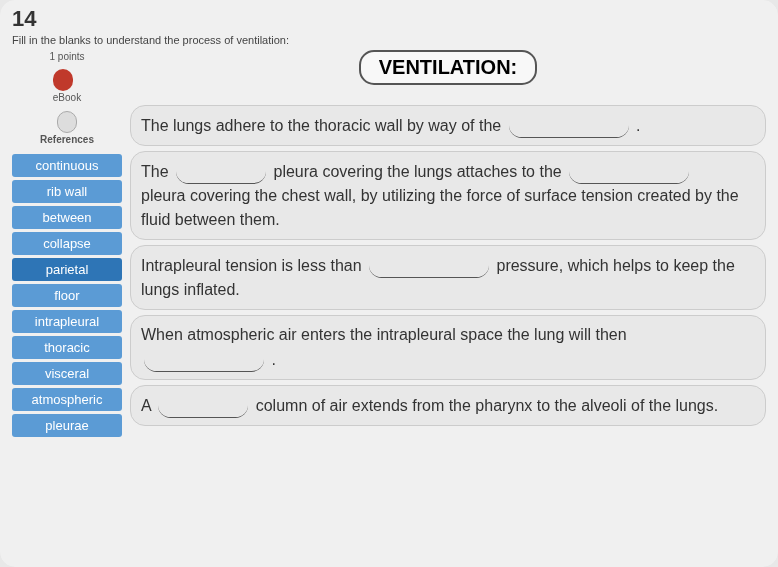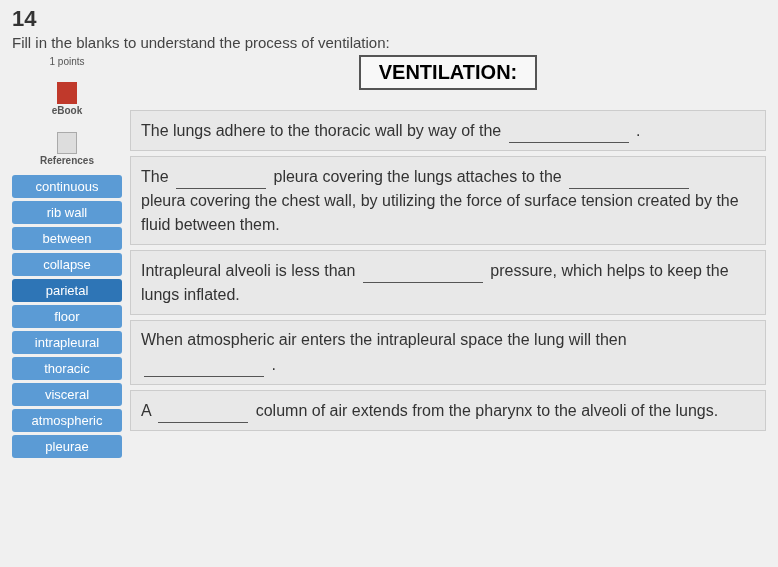--- a/index.html
+++ b/index.html
@@ -1,15 +1,15 @@
 <!DOCTYPE html>
 <html><head>
   <meta charset="utf-8">
   <style>
-    * { box-sizing: border-box; margin: 0; padding: 0; }
+    * { box-sizing: border-box; margin: 0; padding: 0; border-radius: 15px; }
     body {
       font-family: Arial, sans-serif;
       background: #e8e8e8;
       width: 778px;
       height: 567px;
       overflow: hidden;
       display: flex;
       flex-direction: column;
     }
     .page-container {
@@ -26,46 +26,44 @@
       padding: 8px 12px 4px 12px;
       gap: 8px;
     }
     .page-number {
       font-size: 22px;
       font-weight: bold;
       color: #333;
       line-height: 1;
     }
     .instruction {
-      font-size: 15px;
+      font-size: 11px;
       color: #444;
       margin-top: 4px;
     }
     .main-area {
       display: flex;
       flex: 1;
       padding: 0 12px 8px 12px;
       gap: 8px;
     }
     .left-sidebar {
       display: flex;
       flex-direction: column;
       gap: 3px;
       width: 110px;
       flex-shrink: 0;
     }
     .ebook-btn {
       display: flex;
       flex-direction: column;
-      align-items: center;
       font-size: 10px;
       color: #555;
       cursor: pointer;
       padding: 2px;
-      font-weight: bold;
     }
     .ebook-icon {
       width: 20px;
       height: 22px;
       background: #c0392b;
       display: block;
       margin-bottom: 1px;
     }
     .references-btn {
       display: flex;
@@ -145,21 +143,21 @@
     <div style="display:flex; flex-direction:column; align-items:flex-start; min-width:80px;">
       <span class="page-number">14</span>
       <span class="instruction">Fill in the blanks to understand the process of ventilation:</span>
     </div>
   </div>
 
   <div class="main-area">
 
     <div class="left-sidebar">
 
-      <div style="display:flex; flex-direction:column; align-items:center; margin-bottom:4px; gap:12px;">
+      <div style="display:flex; flex-direction:column; align-items:center; margin-bottom:4px; gap:4px;">
         <div style="font-size:10px; color:#555; text-align:center; line-height:1.3;">
           <span>1
 points</span>
         </div>
         <div class="ebook-btn">
           <span class="ebook-icon"></span>
           <span>eBook</span>
         </div>
         <div class="references-btn">
           <span class="references-icon"></span>
@@ -193,21 +191,21 @@
       <div class="question-box">
         <span>The</span>
         <span class="blank-line">&nbsp;</span>
         <span>pleura covering the lungs attaches to the</span>
         <span class="blank-line blank-line-long">&nbsp;</span><br>
         <span>pleura covering the chest wall, by utilizing the force of surface tension created by the fluid between them.</span>
       </div>
 
 
       <div class="question-box">
-        <span>Intrapleural alveoli is less than</span>
+        <span>Intrapleural tension is less than</span>
         <span class="blank-line blank-line-long">&nbsp;</span>
         <span>pressure, which helps to keep the lungs inflated.</span>
       </div>
 
       <div class="question-box">
         <span>When atmospheric air enters the intrapleural space the lung will then</span>
         <br>
         <span class="blank-line blank-line-long">&nbsp;</span>
         <span>.</span>
       </div>

